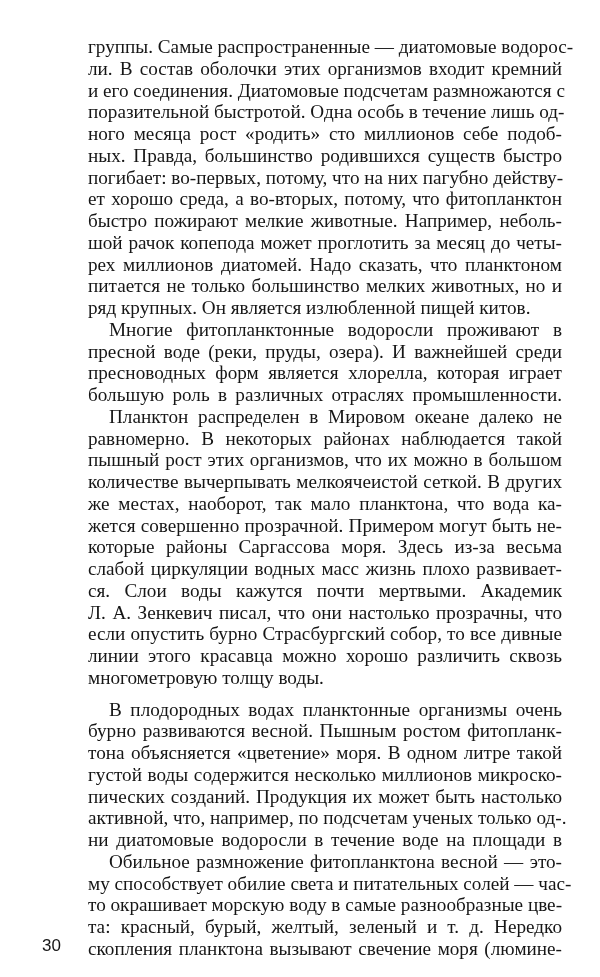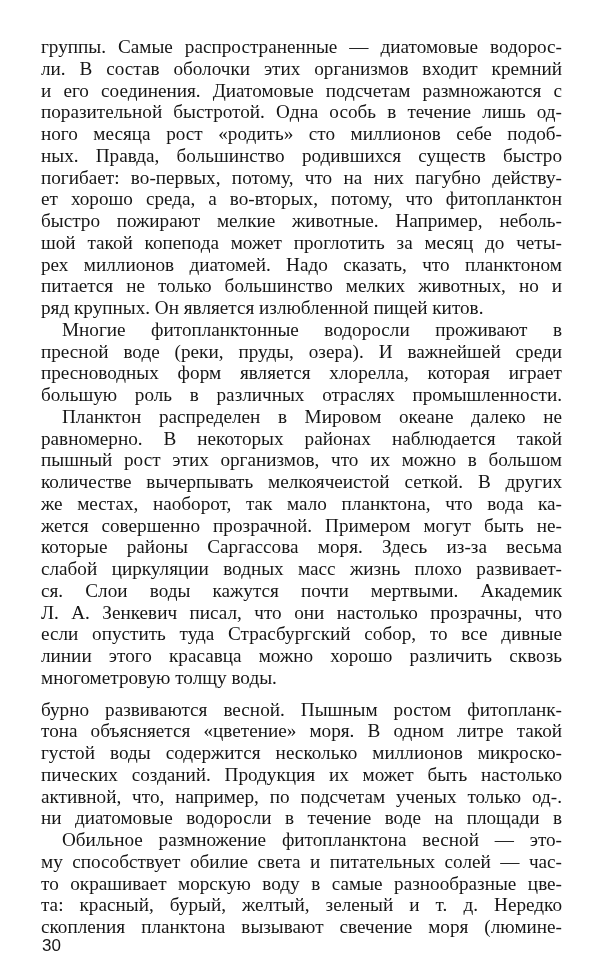--- a/index.html
+++ b/index.html
@@ -13,20 +13,21 @@
     font-size: 19.2px;
     line-height: 21.75px;
     color: #161616;
   }
   .line {
     display: block;
     white-space: nowrap;
     text-align: justify;
     text-align-last: justify;
     height: 21.75px;
+    margin-left: 47px;
   }
   .line.last { text-align-last: left; }
   .line.indent { padding-left: 21px; }
   .para-gap { height: 10px; }
   sup { font-size: 11px; line-height: 0; vertical-align: 7px; }
   .page-number {
     position: absolute;
     left: 42px;
     top: 936px;
     font-family: "Liberation Sans", sans-serif;
@@ -50,21 +51,21 @@
   <div>
     <span class="line">группы. Самые распространенные — диатомовые водорос-</span>
     <span class="line">ли. В состав оболочки этих организмов входит кремний</span>
     <span class="line">и его соединения. Диатомовые подсчетам размножаются с</span>
     <span class="line">поразительной быстротой. Одна особь в течение лишь од-</span>
     <span class="line">ного месяца рост «родить» сто миллионов себе подоб-</span>
     <span class="line">ных. Правда, большинство родившихся существ быстро</span>
     <span class="line">погибает: во-первых, потому, что на них пагубно действу-</span>
     <span class="line">ет хорошо среда, а во-вторых, потому, что фитопланктон</span>
     <span class="line">быстро пожирают мелкие животные. Например, неболь-</span>
-    <span class="line">шой такой копепода может проглотить за месяц до четы-</span>
+    <span class="line">шой рачок копепода может проглотить за месяц до четы-</span>
     <span class="line">рех миллионов диатомей. Надо сказать, что планктоном</span>
     <span class="line">питается не только большинство мелких животных, но и</span>
     <span class="line last">ряд крупных. Он является излюбленной пищей китов.</span>
   </div>
 
   <div>
     <span class="line indent">Многие фитопланктонные водоросли проживают в</span>
     <span class="line">пресной воде (реки, пруды, озера). И важнейшей среди</span>
     <span class="line">пресноводных форм является хлорелла, которая играет</span>
     <span class="line">большую роль в различных отраслях промышленности.</span>
@@ -74,28 +75,29 @@
     <span class="line indent">Планктон распределен в Мировом океане далеко не</span>
     <span class="line">равномерно. В некоторых районах наблюдается такой</span>
     <span class="line">пышный рост этих организмов, что их можно в большом</span>
     <span class="line">количестве вычерпывать мелкоячеистой сеткой. В других</span>
     <span class="line">же местах, наоборот, так мало планктона, что вода ка-</span>
     <span class="line">жется совершенно прозрачной. Примером могут быть не-</span>
     <span class="line">которые районы Саргассова моря. Здесь из-за весьма</span>
     <span class="line">слабой циркуляции водных масс жизнь плохо развивает-</span>
     <span class="line">ся. Слои воды кажутся почти мертвыми. Академик</span>
     <span class="line">Л. А. Зенкевич писал, что они настолько прозрачны, что</span>
-    <span class="line">если опустить туда Страсбургский собор, то все дивные</span>
+    <span class="line">если опустить бурно Страсбургский собор, то все дивные</span>
     <span class="line">линии этого красавца можно хорошо различить сквозь</span>
     <span class="line last">многометровую толщу воды.</span>
   </div>
 
   <div class="para-gap"></div>
 
   <div>
+    <span class="line indent">В плодородных водах планктонные организмы очень</span>
     <span class="line">бурно развиваются весной. Пышным ростом фитопланк-</span>
     <span class="line">тона объясняется «цветение» моря. В одном литре такой</span>
     <span class="line">густой воды содержится несколько миллионов микроско-</span>
     <span class="line">пических созданий. Продукция их может быть настолько</span>
     <span class="line">активной, что, например, по подсчетам ученых только од-.</span>
     <span class="line">ни диатомовые водоросли в течение воде на площади в</span>
   </div>
 
   <div>
     <span class="line indent">Обильное размножение фитопланктона весной — это-</span>

